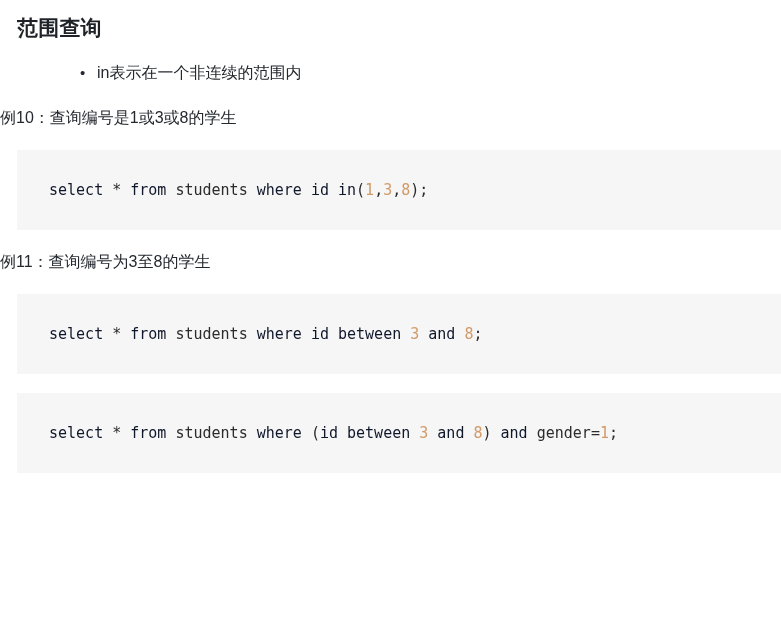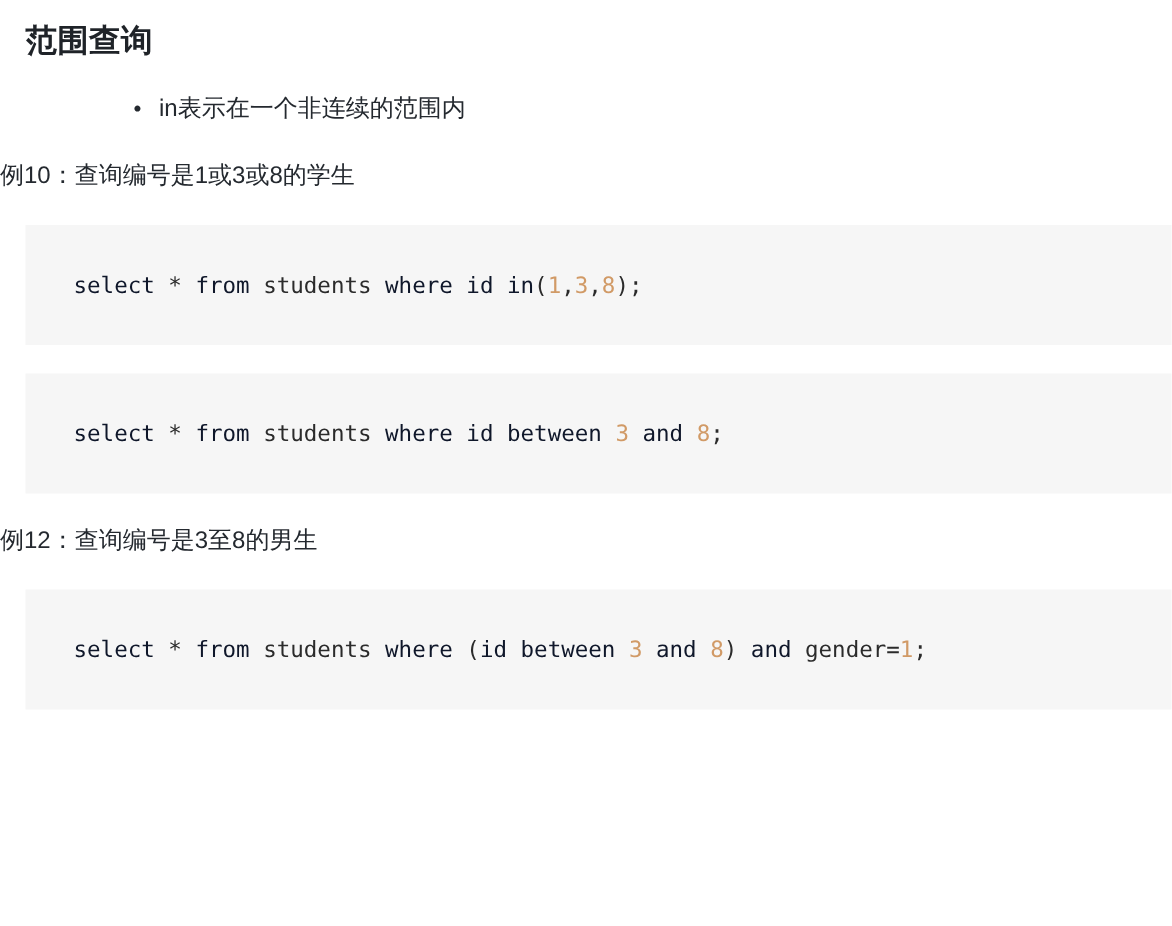--- a/index.html
+++ b/index.html
@@ -35,21 +35,21 @@
   }
 
   
   .bullet-list {
     margin: 18px 0 0 0;
     padding: 0 0 0 0;
     list-style: none;
   }
   .bullet-list li {
     position: relative;
-    margin: 9px;
+    margin: 0;
     padding: 0 0 0 97px;
     font-size: 16px;
     line-height: 26px;
     color: #24292f;
   }
   .bullet-list li::before {
     content: "\2022";
     position: absolute;
     left: 80px;
     top: 0;
@@ -99,24 +99,24 @@
     <li>in表示在一个非连续的范围内</li>
   </ul>
 
   <p class="para">例10：查询编号是1或3或8的学生</p>
 
   <div class="code-block">
     <pre><span class="tok-kw">select</span><span class="tok-plain"> </span><span class="tok-plain">*</span><span class="tok-plain"> </span><span class="tok-kw">from</span><span class="tok-plain"> </span><span class="tok-plain">students</span><span class="tok-plain"> </span><span class="tok-kw">where</span><span class="tok-plain"> </span><span class="tok-kw">id</span><span class="tok-plain"> </span><span class="tok-kw">in</span><span class="tok-punct">(</span><span class="tok-num">1</span><span class="tok-punct">,</span><span class="tok-num">3</span><span class="tok-punct">,</span><span class="tok-num">8</span><span class="tok-punct">);</span></pre>
   </div>
 
 
+  <p class="para">例11：查询编号为3至8的学生</p>
 
   <div class="code-block">
     <pre><span class="tok-kw">select</span><span class="tok-plain"> </span><span class="tok-plain">*</span><span class="tok-plain"> </span><span class="tok-kw">from</span><span class="tok-plain"> </span><span class="tok-plain">students</span><span class="tok-plain"> </span><span class="tok-kw">where</span><span class="tok-plain"> </span><span class="tok-kw">id</span><span class="tok-plain"> </span><span class="tok-kw">between</span><span class="tok-plain"> </span><span class="tok-num">3</span><span class="tok-plain"> </span><span class="tok-kw">and</span><span class="tok-plain"> </span><span class="tok-num">8</span><span class="tok-punct">;</span></pre>
   </div>
 
-  <p class="para">例12：查询编号是3至8的男生</p>
 
   <div class="code-block">
     <pre><span class="tok-kw">select</span><span class="tok-plain"> </span><span class="tok-plain">*</span><span class="tok-plain"> </span><span class="tok-kw">from</span><span class="tok-plain"> </span><span class="tok-plain">students</span><span class="tok-plain"> </span><span class="tok-kw">where</span><span class="tok-plain"> </span><span class="tok-punct">(</span><span class="tok-kw">id</span><span class="tok-plain"> </span><span class="tok-kw">between</span><span class="tok-plain"> </span><span class="tok-num">3</span><span class="tok-plain"> </span><span class="tok-kw">and</span><span class="tok-plain"> </span><span class="tok-num">8</span><span class="tok-punct">)</span><span class="tok-plain"> </span><span class="tok-kw">and</span><span class="tok-plain"> </span><span class="tok-plain">gender</span><span class="tok-punct">=</span><span class="tok-num">1</span><span class="tok-punct">;</span></pre>
   </div>
 
 </div>
 
 </body></html>

